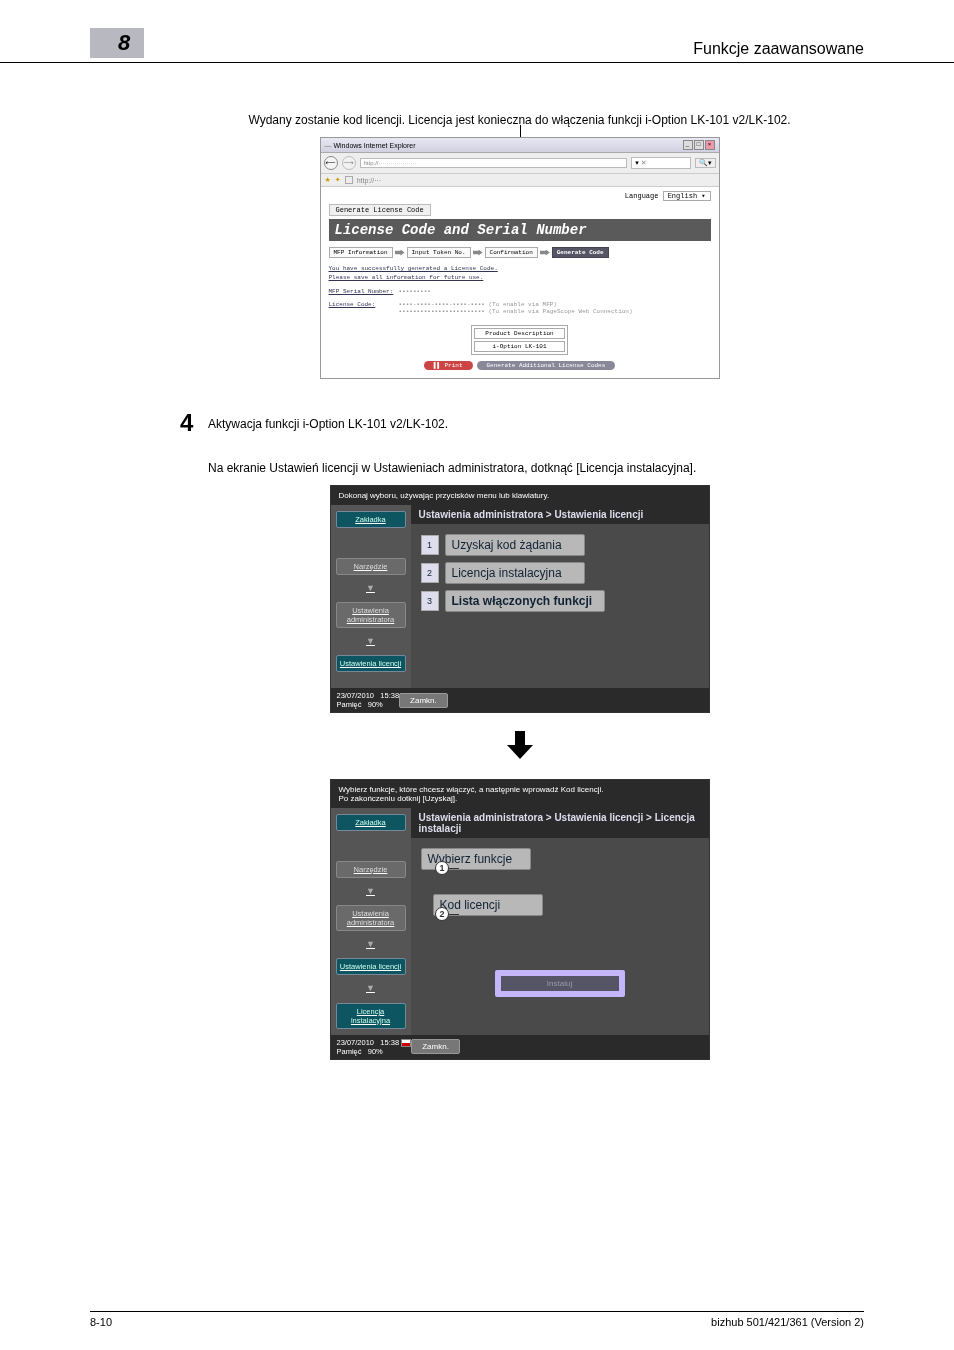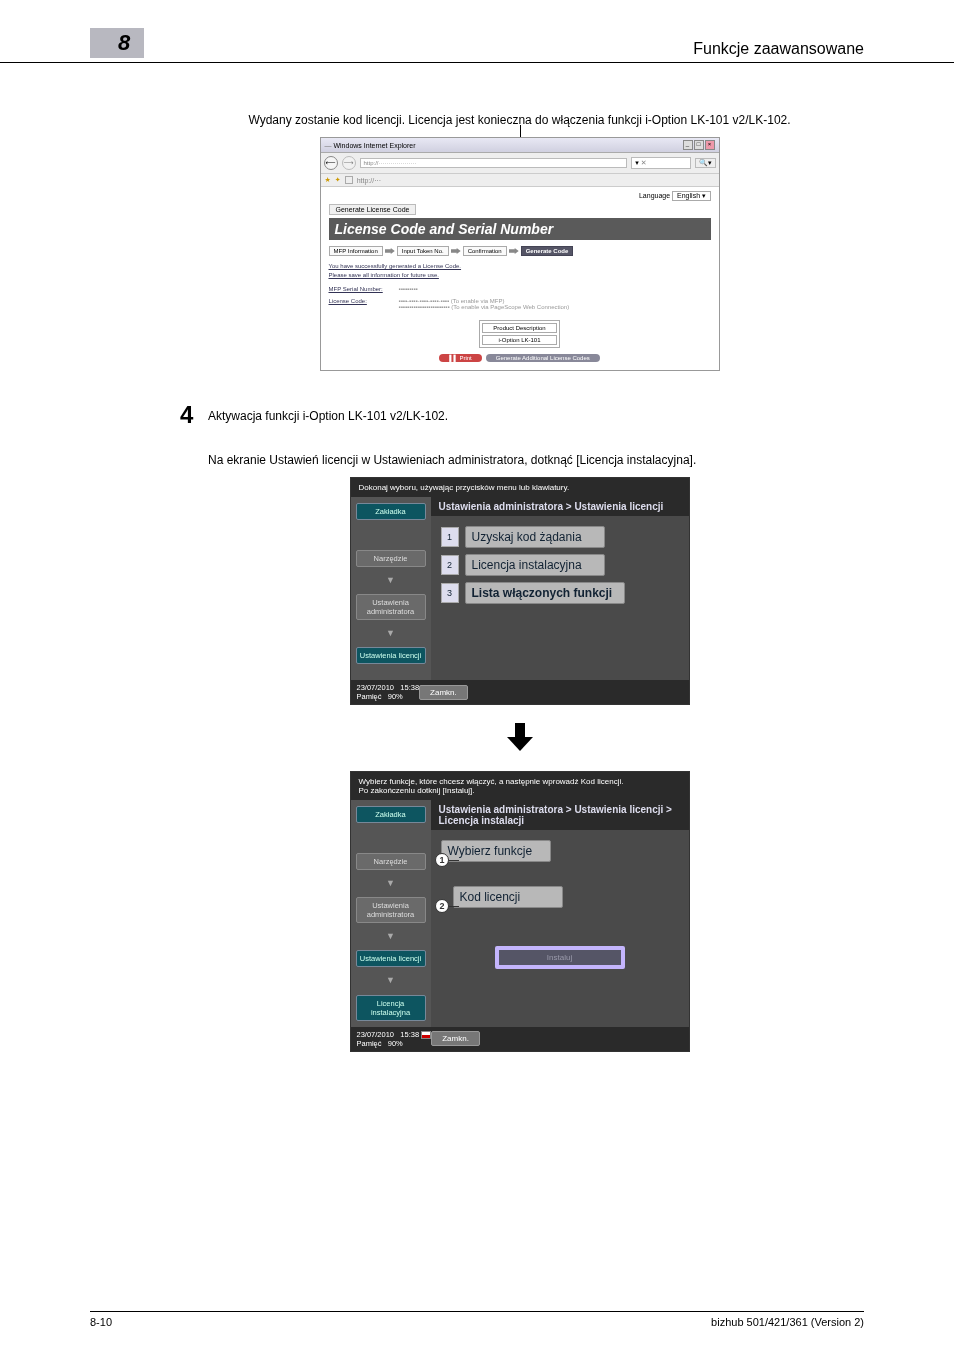--- a/index.html
+++ b/index.html
@@ -82,21 +82,21 @@
     display:flex;
     align-items:center;
     gap:4px;
     border-bottom:1px solid #ccc;
   }
   .nav-circle { width:14px; height:14px; border-radius:50%; border:1px solid #888; background:#f5f5f5; display:flex; align-items:center; justify-content:center; font-size:7px; }
   .url-bar { flex:1; border:1px solid #bbb; background:#fff; padding:1px 3px; color:#888; font-size:6px; white-space:nowrap; overflow:hidden; }
   .search-bar { width:60px; border:1px solid #bbb; background:#fff; padding:1px 3px; display:flex; align-items:center; gap:2px; }
   .star-row { background:#eee; padding:2px 4px; display:flex; align-items:center; gap:4px; border-bottom:1px solid #ccc; }
   .favicon { width:8px; height:8px; border:1px solid #aaa; }
-  .browser-body { background:#fff; padding:4px 8px 8px 8px; }
+  .browser-body { background:#fff; padding:4px 8px 8px 8px;font-family:Liberation Mono, monospace; }
   .lang-row { text-align:right; font-size:7px; margin-bottom:3px; }
   .lang-select { border:1px solid #aaa; padding:0 4px; display:inline-block; }
   .gen-tab { display:inline-block; background:#f0f0f0; border:1px solid #bbb; padding:1px 6px; margin-bottom:3px; }
   .license-title {
     background:#5a5a5a;
     color:#fff;
     font-style:italic;
     font-weight:bold;
     font-size:14px;
     padding:3px 6px;
@@ -118,40 +118,41 @@
 
   .vline {
     position:absolute;
     width:1px;
     background:#000;
     left:50%;
   }
 
   
   .panel {
-    width: 340px;
+    width: 380px;
     margin: 10px auto 0 auto;
     background:#4a4a4a;
     border:1px solid #333;
     font-size:9px;
     color:#fff;
   }
   .panel-instr {
     background:#2a2a2a;
     padding:5px 8px;
     font-size:8px;
   }
   .panel-body { display:flex; }
   .panel-side {
     width:80px;
     background:#555;
     padding:6px 5px;
     display:flex;
     flex-direction:column;
     gap:10px;
+    text-decoration:underline;
   }
   .side-btn {
     border:1px solid #789;
     background:#0d5560;
     color:#cfe;
     text-align:center;
     padding:3px 2px;
     font-size:7.5px;
     line-height:1.2;
     border-radius:2px;
@@ -235,25 +236,25 @@
     display:flex;
     align-items:center;
     justify-content:center;
   }
   .callout-line {
     position:absolute;
     height:1px;
     background:#333;
   }
   .install-btn {
-    margin:2px auto 6px auto;
+    margin:18px auto 6px auto;
     width:130px;
     background:#556;
     color:#99a;
-    border:4px solid #c4b5fd;
+    border:6px solid #c4b5fd;
     padding:3px;
     text-align:center;
     font-size:8px;
     border-radius:2px;
   }
 
   .page-footer {
     position:absolute;
     bottom:22px;
     left:90px; right:90px;
@@ -398,21 +399,21 @@
       </div>
       <div class="zamkn">Zamkn.</div>
     </div>
   </div>
 
   <div class="big-arrow"></div>
 
   <div style="position:relative;">
     <div class="panel">
       <div class="panel-instr">
-        <span>Wybierz funkcje, które chcesz włączyć, a następnie wprowadź Kod licencji.</span><br><span>Po zakończeniu dotknij [Instaluj].</span>
+        <span>Wybierz funkcje, które chcesz włączyć, a następnie wprowadź Kod licencji.</span><br><span>Po zakończeniu dotknij [Uzyskaj].</span>
       </div>
       <div class="panel-body">
         <div class="panel-side">
           <div class="side-btn">Zakładka</div>
           <div style="height:10px;"></div>
           <div class="side-plain">Narzędzie</div>
           <div class="side-arrow">▼</div>
           <div class="side-plain">Ustawienia administratora</div>
           <div class="side-arrow">▼</div>
           <div class="side-btn">Ustawienia licencji</div>

